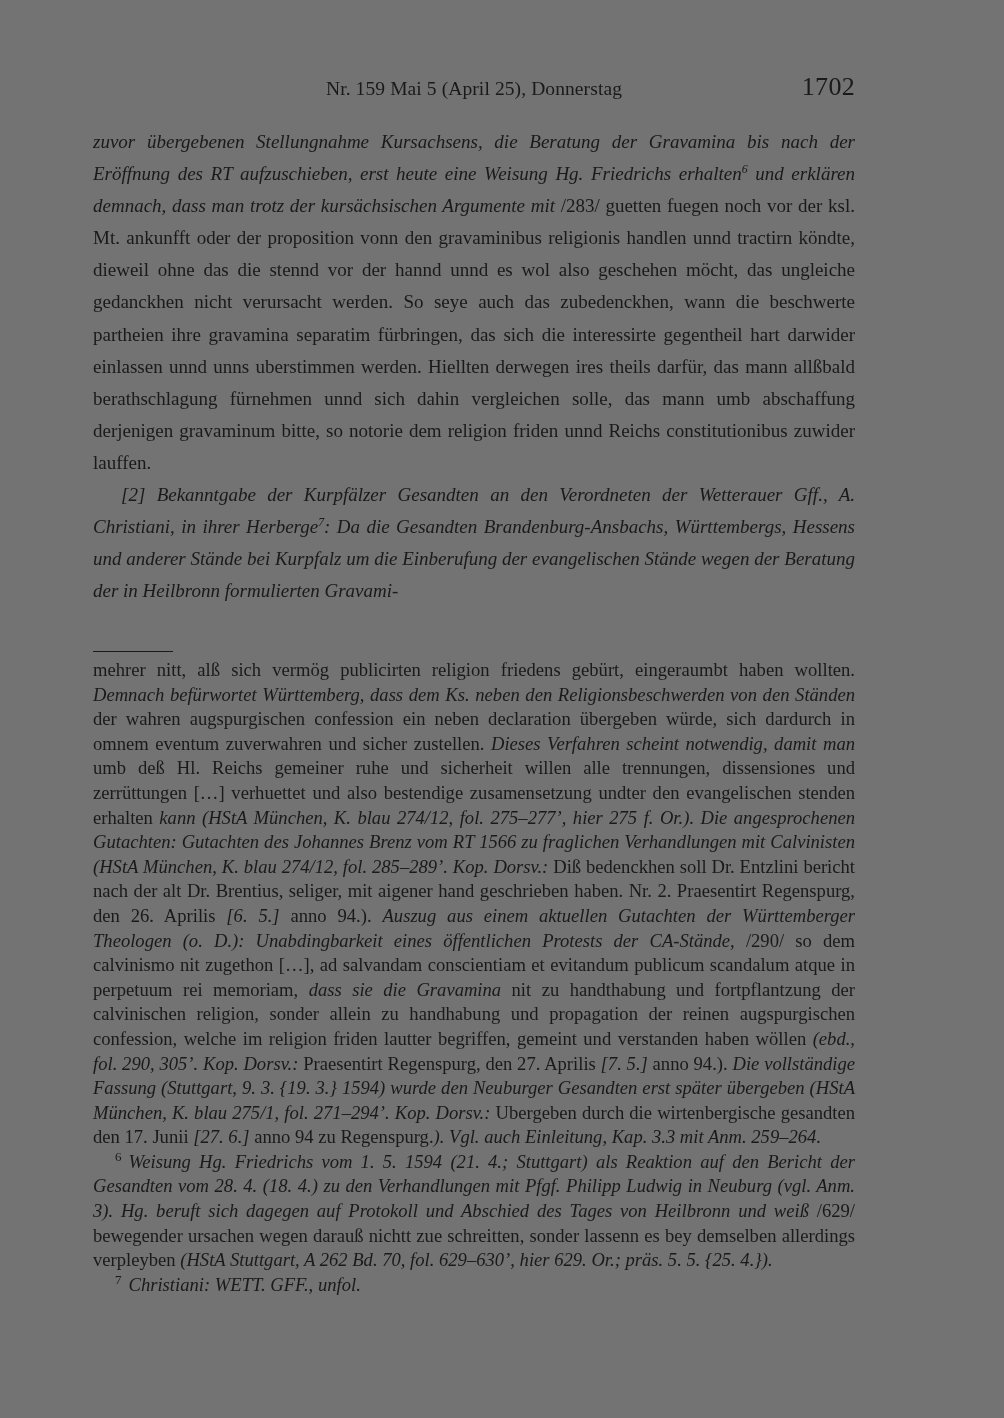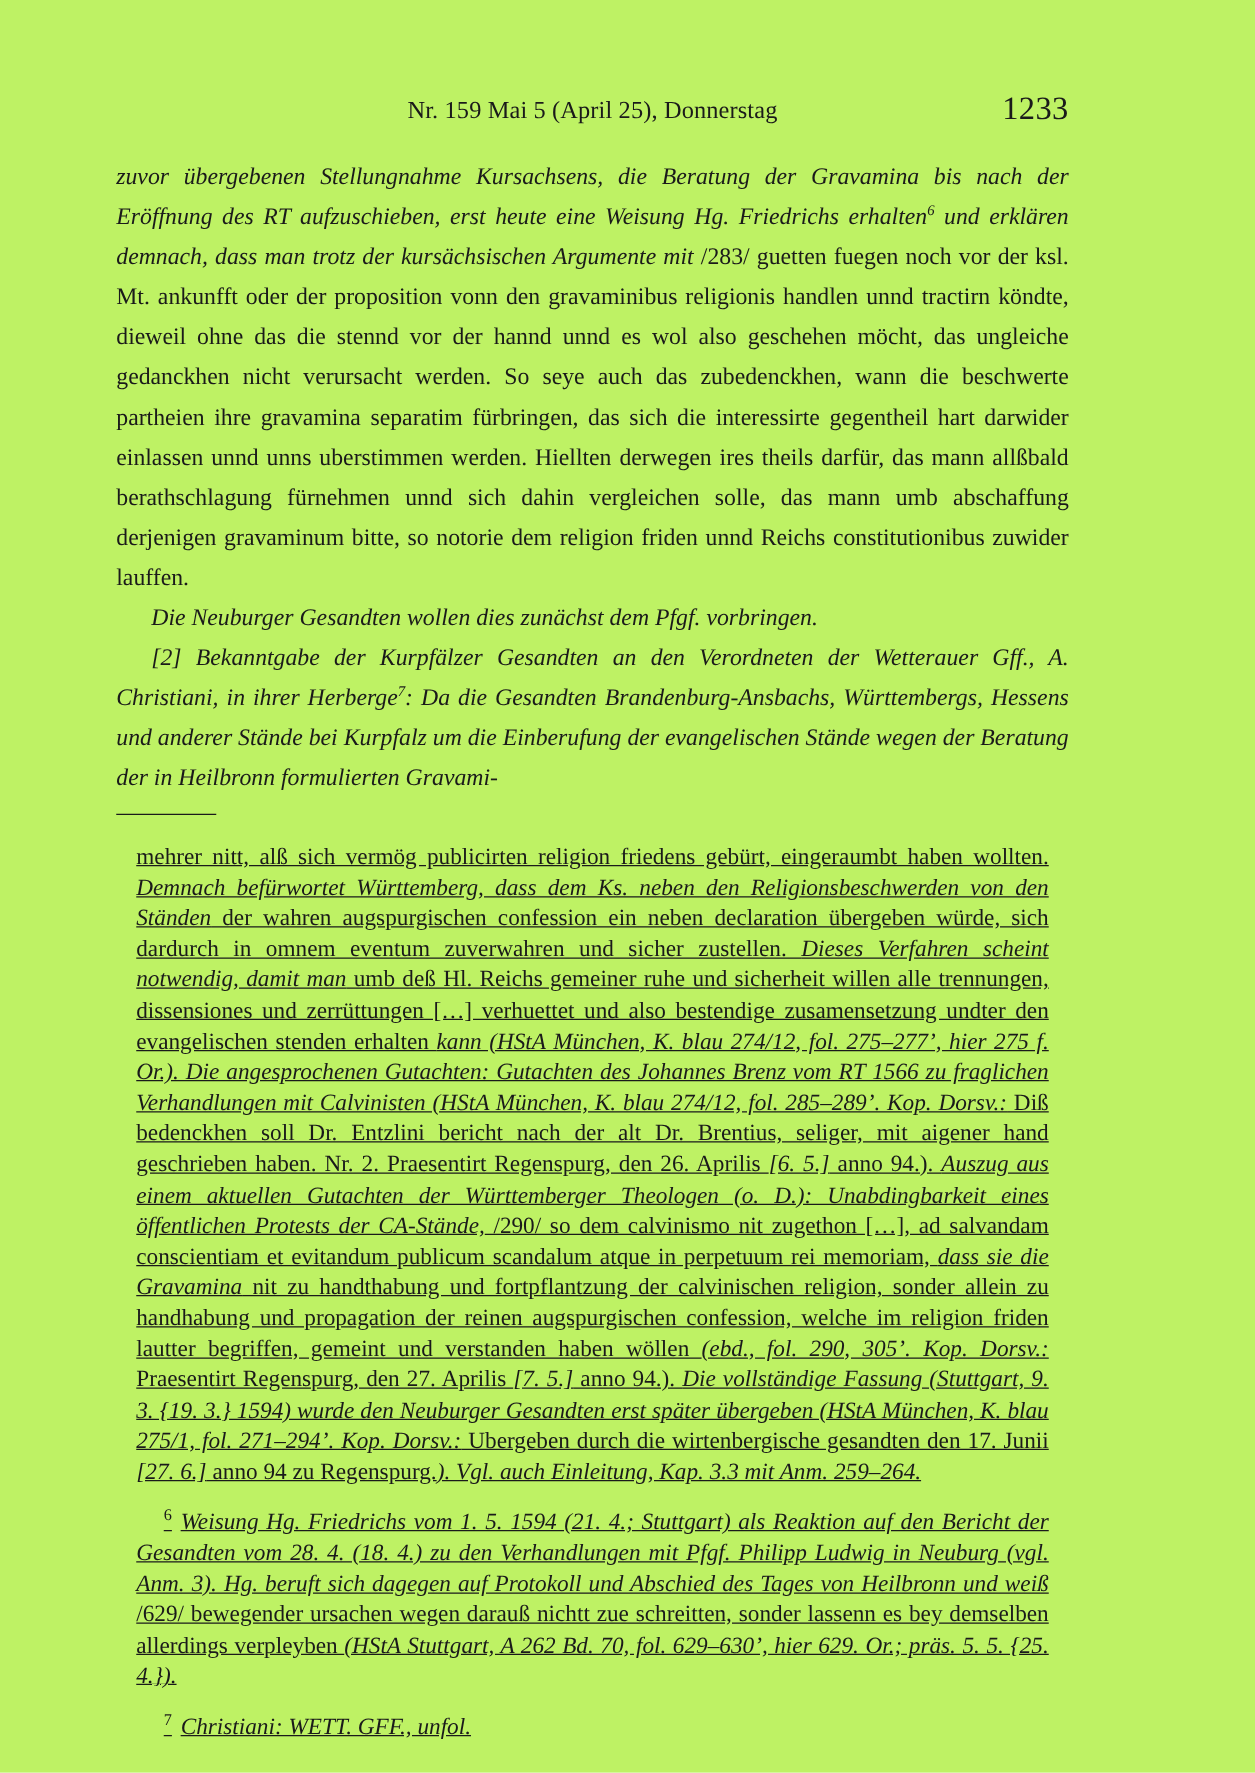--- a/index.html
+++ b/index.html
@@ -14,21 +14,21 @@
     font-family: "Liberation Serif", "DejaVu Serif", serif;
     color: #1a1a1a;
     overflow: hidden;
   }
 
   .page {
     position: absolute;
     left: 0; top: 0;
     width: 1004px;
     height: 1418px;
-    background: #bef264;
+    background: #737373;
   }
 
   
   .running-head {
     position: absolute;
     left: 93px;
     top: 78px;
     width: 762px;
     height: 30px;
   }
@@ -92,54 +92,52 @@
     height: 0;
     border-top: 1.4px solid #1a1a1a;
   }
   .fn-block {
     position: absolute;
     left: 93px;
     top: 658px;
     width: 762px;
   }
   .fnote {
-    margin: 16px;
+    margin: 0;
     font-size: 18.6px;
     line-height: 24.6px;
     text-align: justify;
     text-justify: inter-word;
     hyphens: manual;
-    text-decoration: underline;
   }
   .fnote.numbered {
     text-indent: 22px;
   }
   .fn-marker {
     font-size: 0.70em;
     vertical-align: super;
     line-height: 0;
     font-style: normal;
     padding-right: 7px;
   }
 </style>
 </head>
 <body>
 
 <div class="page">
 
   <div class="running-head">
     <div class="rh-title">Nr. 159 Mai 5 (April 25), Donnerstag</div>
-    <div class="rh-folio">1233</div>
+    <div class="rh-folio">1702</div>
   </div>
 
   <div class="body-block">
 
     <p class="para"><span class="it">zuvor übergebenen Stellungnahme Kursachsens, die Beratung der Gravamina bis nach der Eröffnung des RT aufzuschieben, erst heute eine Weisung Hg. Friedrichs erhalten</span><sup class="fn i">6</sup><span class="it"> und erklären demnach, dass man trotz der kursächsischen Argumente mit</span><span class="rm"> /283/ guetten fuegen noch vor der ksl. Mt. ankunfft oder der proposition vonn den gravaminibus religionis handlen unnd tractirn köndte, dieweil ohne das die stennd vor der hannd unnd es wol also geschehen möcht, das ungleiche gedanckhen nicht verursacht werden. So seye auch das zubedenckhen, wann die beschwerte partheien ihre gravamina separatim fürbringen, das sich die interessirte gegentheil hart darwider einlassen unnd unns uberstimmen werden. Hiellten derwegen ires theils darfür, das mann allßbald berathschlagung fürnehmen unnd sich dahin vergleichen solle, das mann umb abschaffung derjenigen gravaminum bitte, so notorie dem religion friden unnd Reichs constitutionibus zuwider lauffen.</span></p>
 
-    <p class="para indent it">Die Neuburger Gesandten wollen dies zunächst dem Pfgf. vorbringen.</p>
 
     <p class="para indent"><span class="it">[2] Bekanntgabe der </span><span class="ul">Kurpfälzer Gesandten</span><span class="it"> an den </span><span class="ul">Verordneten der Wetterauer Gff.</span><span class="it">, A. Christiani, in ihrer Herberge</span><sup class="fn i">7</sup><span class="it">: Da die Gesandten Brandenburg-Ansbachs, Württembergs, Hessens und anderer Stände bei Kurpfalz um die Einberufung der evangelischen Stände wegen der Beratung der in Heilbronn formulierten Gravami-</span></p>
 
   </div>
 
   <div class="fn-rule"></div>
 
   <div class="fn-block">
 
     <p class="fnote"><span class="rm">mehrer nitt, alß sich vermög publicirten religion friedens gebürt, eingeraumbt haben wollten. </span><span class="it">Demnach befürwortet Württemberg, dass dem Ks. neben den Religionsbeschwerden von den Ständen</span><span class="rm"> der wahren augspurgischen confession ein neben declaration übergeben würde, sich dardurch in omnem eventum zuverwahren und sicher zustellen. </span><span class="it">Dieses Verfahren scheint notwendig, damit man</span><span class="rm"> umb deß Hl. Reichs gemeiner ruhe und sicherheit willen alle trennungen, dissensiones und zerrüttungen […] verhuettet und also bestendige zusamensetzung undter den evangelischen stenden erhalten </span><span class="it">kann (HStA München, K. blau 274/12, fol. 275–277’, hier 275 f. Or.). Die angesprochenen Gutachten: Gutachten des Johannes Brenz vom RT 1566 zu fraglichen Verhandlungen mit Calvinisten (HStA München, K. blau 274/12, fol. 285–289’. Kop. Dorsv.:</span><span class="rm"> Diß bedenckhen soll Dr. Entzlini bericht nach der alt Dr. Brentius, seliger, mit aigener hand geschrieben haben. Nr. 2. Praesentirt Regenspurg, den 26. Aprilis </span><span class="it">[6. 5.]</span><span class="rm"> anno 94.). </span><span class="it">Auszug aus einem aktuellen Gutachten der Württemberger Theologen (o. D.): Unabdingbarkeit eines öffentlichen Protests der CA-Stände,</span><span class="rm"> /290/ so dem calvinismo nit zugethon […], ad salvandam conscientiam et evitandum publicum scandalum atque in perpetuum rei memoriam, </span><span class="it">dass sie die Gravamina</span><span class="rm"> nit zu handthabung und fortpflantzung der calvinischen religion, sonder allein zu handhabung und propagation der reinen augspurgischen confession, welche im religion friden lautter begriffen, gemeint und verstanden haben wöllen </span><span class="it">(ebd., fol. 290, 305’. Kop. Dorsv.:</span><span class="rm"> Praesentirt Regenspurg, den 27. Aprilis </span><span class="it">[7. 5.]</span><span class="rm"> anno 94.). </span><span class="it">Die vollständige Fassung (Stuttgart, 9. 3. {19. 3.} 1594) wurde den Neuburger Gesandten erst später übergeben (HStA München, K. blau 275/1, fol. 271–294’. Kop. Dorsv.:</span><span class="rm"> Ubergeben durch die wirtenbergische gesandten den 17. Junii </span><span class="it">[27. 6.]</span><span class="rm"> anno 94 zu Regenspurg.</span><span class="it">). Vgl. auch Einleitung, Kap. 3.3 mit Anm. 259–264.</span></p>

